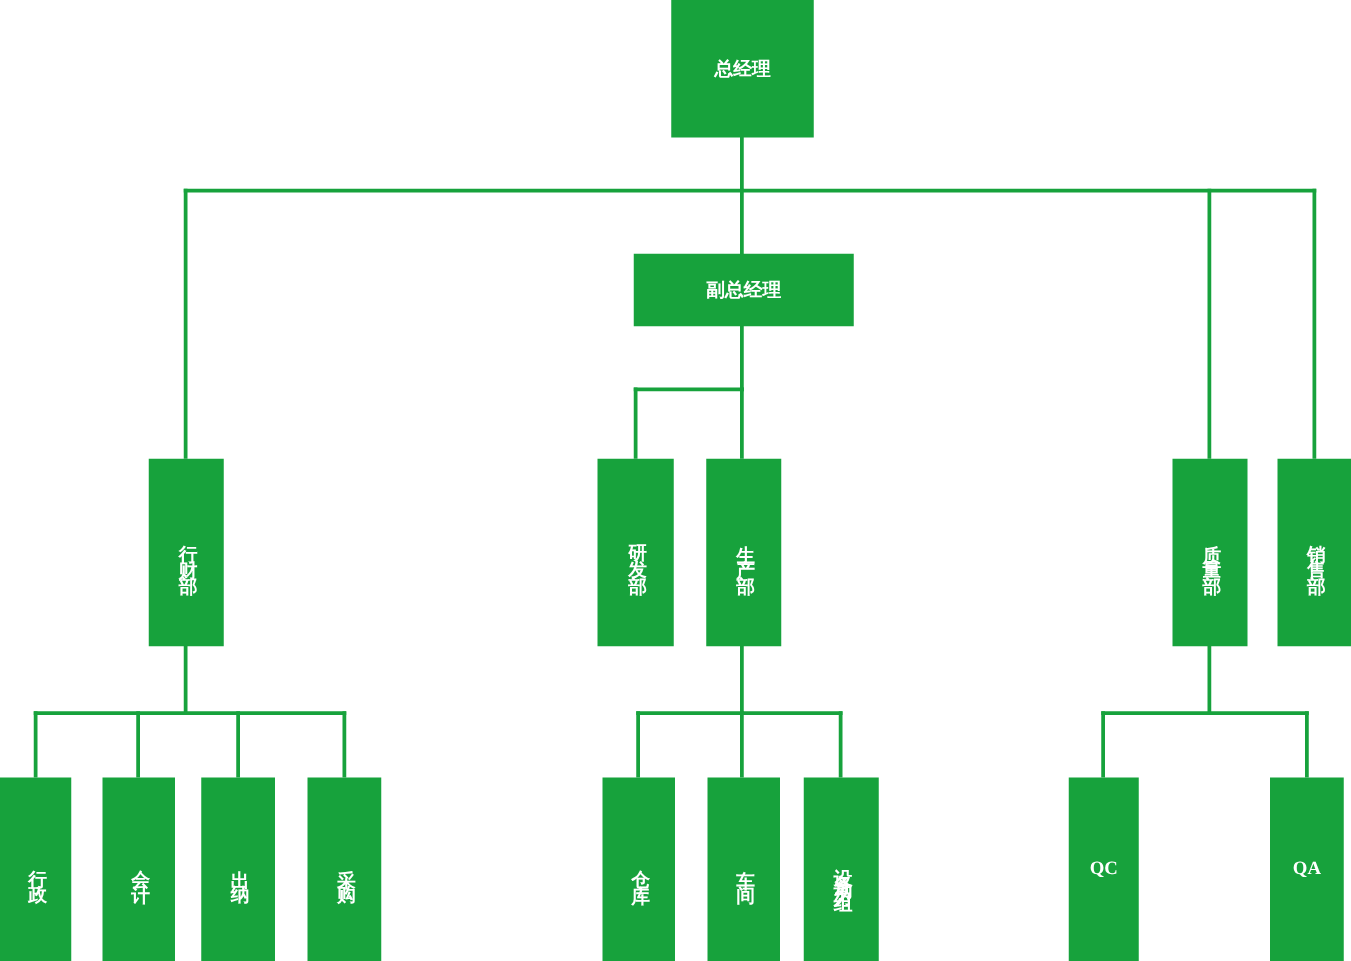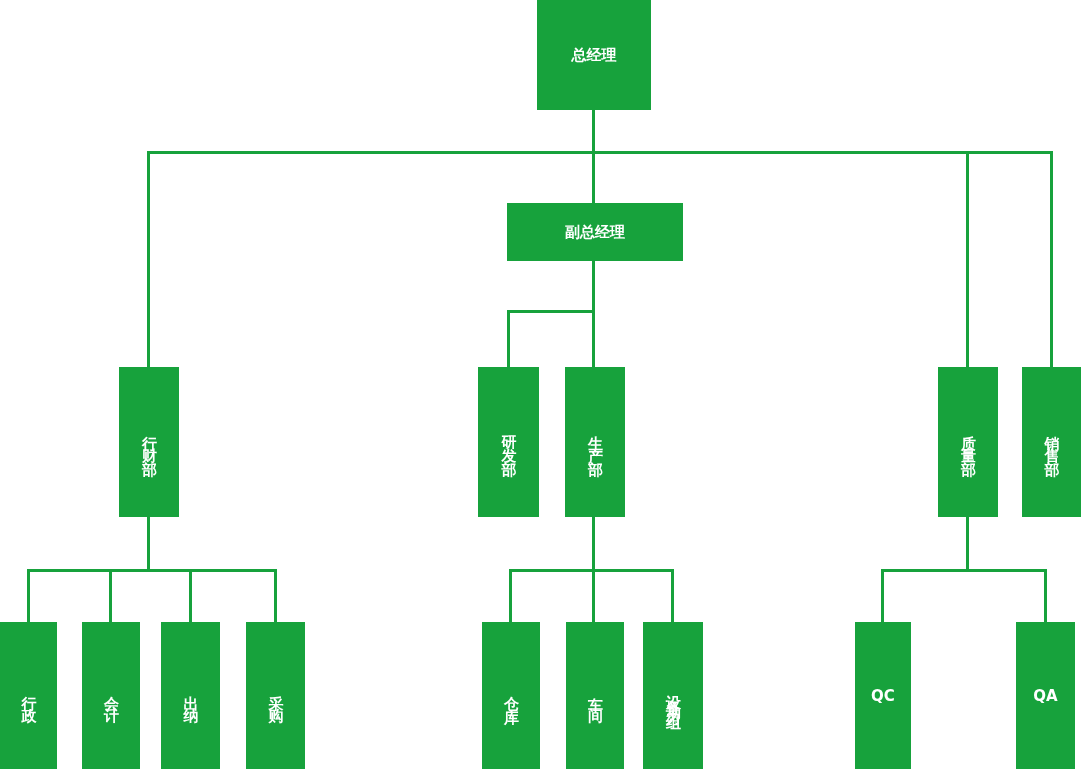--- a/index.html
+++ b/index.html
@@ -16,20 +16,21 @@
     position: absolute;
     background: var(--green);
     color: var(--text);
     display: flex;
     align-items: center;
     justify-content: center;
     font-weight: bold;
     font-size: 15px;
     text-align: center;
     box-sizing: border-box;
+    font-family: Liberation Serif, serif;
   }
   .node.v span {
     writing-mode: vertical-rl;
     text-orientation: upright;
     letter-spacing: 12px;
   }
   .node.v.tight span {
     letter-spacing: 5px;
   }
   .line {

